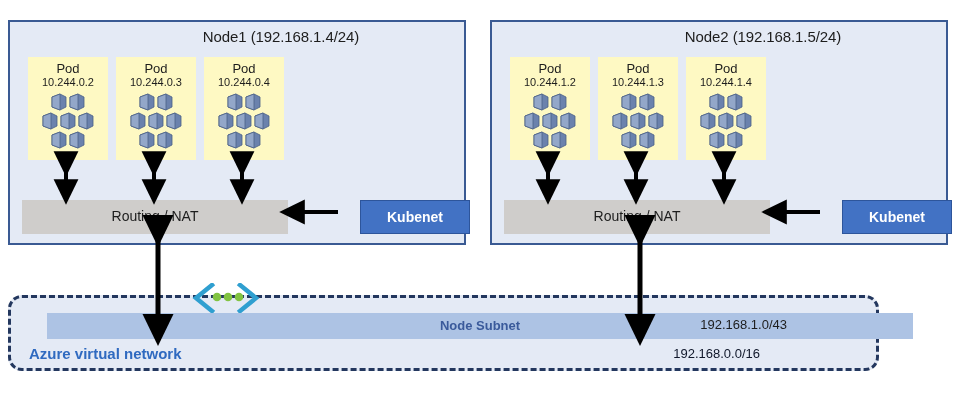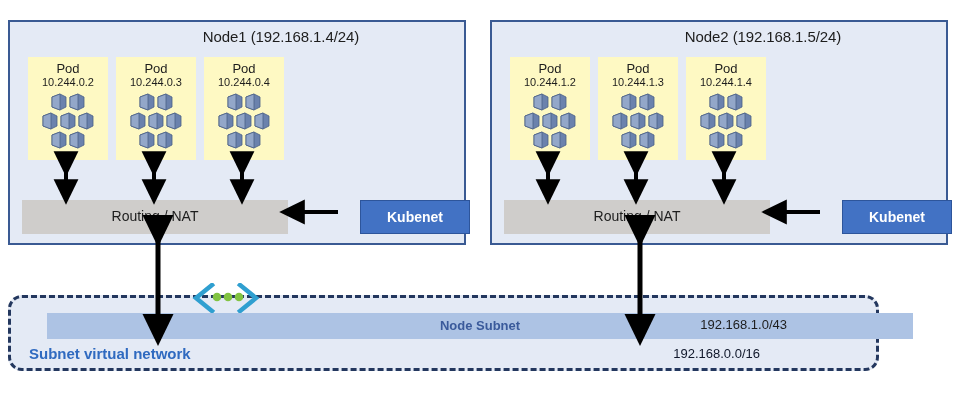--- a/index.html
+++ b/index.html
@@ -442,21 +442,21 @@
     <div class="kubenet-box">
       <div class="kubenet-text">Kubenet</div>
     </div>
   </div>
 
   <div id="vnet-panel">
     <div id="subnet-band">
       <div id="subnet-name">Node Subnet</div>
       <div id="subnet-cidr">192.168.1.0/43</div>
     </div>
-    <div id="vnet-label">Subnet virtual network</div>
+    <div id="vnet-label">Azure virtual network</div>
     <div id="vnet-cidr">192.168.0.0/16</div>
   </div>
 
   <svg id="arrows" viewBox="0 0 956 412">
     <defs>
       <marker id="ah" markerWidth="7" markerHeight="7" refX="3.2" refY="3.5" orient="auto" markerUnits="strokeWidth">
         <path d="M0,0.4 L6.4,3.5 L0,6.6 Z" fill="#000000"></path>
       </marker>
       <marker id="ah2" markerWidth="7" markerHeight="7" refX="3.2" refY="3.5" orient="auto" markerUnits="strokeWidth">
         <path d="M0,0.4 L6.4,3.5 L0,6.6 Z" fill="#000000"></path>

